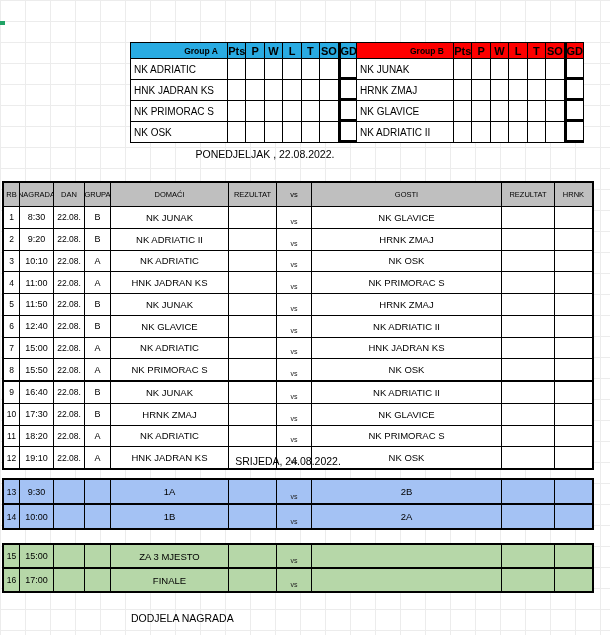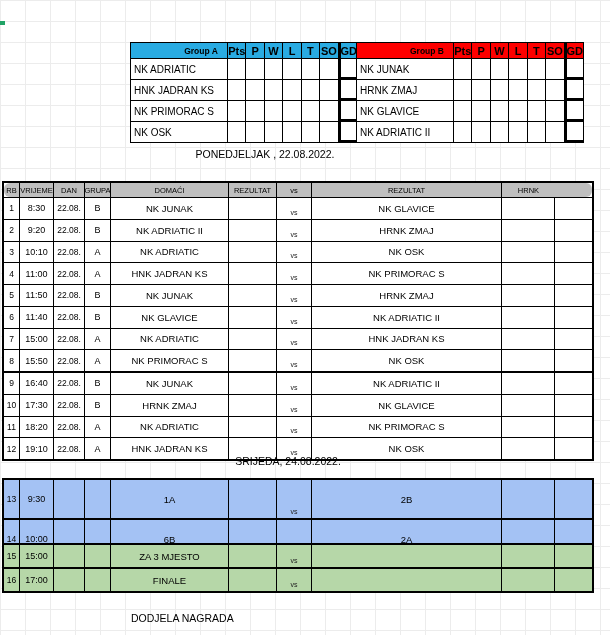--- a/index.html
+++ b/index.html
@@ -27,36 +27,36 @@
   .g-name{font-size:8.5px;font-weight:700;padding-left:44px;}
   .g-stath{font-size:11px;font-weight:700;}
   .g-team{justify-content:flex-start;padding-left:3px;font-size:10px;}
   .gd{border-left:2px solid #000;}
   .g-row .gd{border-bottom:2.5px solid #000;}
 
   
   .sched{position:absolute;left:2px;width:592px;border:2px solid #000;
     background:#fff;box-sizing:border-box;
     --cols:16px 34px 31px 26px 118px 48px 35px 190px 53px 37px;}
-  .sched-head{display:grid;grid-template-columns:var(--cols);height:14px;background:#bfbfbf;border-radius:6px;}
+  .sched-head{display:grid;grid-template-columns:var(--cols);height:23px;background:#bfbfbf;}
   .srow{display:grid;grid-template-columns:var(--cols);border-top:1px solid #000;}
   #day1-rows .srow{height:20.75px;background:#fff;}
   .sc{display:flex;align-items:center;justify-content:center;border-right:1px solid #000;
     font-size:9.5px;white-space:nowrap;overflow:hidden;box-sizing:border-box;}
   .sc:last-child{border-right:none;}
   .sched-head .sc{font-size:7.5px;}
   .f-rb{font-size:8.5px;}
   .f-time{font-size:9px;}
   .f-dan{font-size:8.5px;}
   .f-grupa{font-size:9px;}
   .f-vs{font-size:7px;align-items:flex-end;padding-bottom:3px;color:#222;}
   .thick-top{border-top:2.5px solid #000;}
   .nohead .srow:first-child{border-top:none;}
   #day2-table{top:478px;}
-  #day2-table .srow{height:38px;}
+  #day2-table .srow{height:23px;}
   #finals-table{top:543px;}
   #finals-table .srow{height:22px;}
   #main-table{top:181px;}
 
   .day-title{position:absolute;text-align:center;font-size:10.5px;}
   #day1-title{top:148px;left:0;width:530px;}
   #day2-title{top:455px;left:0;width:576px;}
 
   .award-time{position:absolute;left:30px;top:612px;width:60px;text-align:center;font-size:10.5px;margin-top:21px;}
   .award-label{position:absolute;left:131px;top:612px;font-size:10.5px;}
@@ -170,26 +170,27 @@
         <div class="gcell g-stat"></div>
         <div class="gcell g-stat gd"></div>
       </div>
     </div>
 
   <div id="day1-title" class="day-title">PONEDJELJAK , 22.08.2022.</div>
 
   <div id="main-table" class="sched">
     <div id="sched-head" class="sched-head" style="background: rgb(191, 191, 191);">
         <div class="sc">RB</div>
-        <div class="sc">VRIJEME</div>
+        <div class="sc">NAGRADA</div>
         <div class="sc">DAN</div>
         <div class="sc">GRUPA</div>
         <div class="sc">DOMAĆI</div>
         <div class="sc">REZULTAT</div>
         <div class="sc">vs</div>
+        <div class="sc">GOSTI</div>
         <div class="sc">REZULTAT</div>
         <div class="sc">HRNK</div>
       </div>
     <div id="day1-rows">
         <div class="srow">
           <div class="sc f-rb">1</div>
           <div class="sc f-time">8:30</div>
           <div class="sc f-dan">22.08.</div>
           <div class="sc f-grupa">B</div>
           <div class="sc f-home">NK JUNAK</div>
@@ -242,21 +243,21 @@
           <div class="sc f-grupa">B</div>
           <div class="sc f-home">NK JUNAK</div>
           <div class="sc f-rez"></div>
           <div class="sc f-vs">vs</div>
           <div class="sc f-guest">HRNK ZMAJ</div>
           <div class="sc f-rez2"></div>
           <div class="sc f-teren"></div>
         </div>
         <div class="srow">
           <div class="sc f-rb">6</div>
-          <div class="sc f-time">11:40</div>
+          <div class="sc f-time">12:40</div>
           <div class="sc f-dan">22.08.</div>
           <div class="sc f-grupa">B</div>
           <div class="sc f-home">NK GLAVICE</div>
           <div class="sc f-rez"></div>
           <div class="sc f-vs">vs</div>
           <div class="sc f-guest">NK ADRIATIC II</div>
           <div class="sc f-rez2"></div>
           <div class="sc f-teren"></div>
         </div>
         <div class="srow">
@@ -347,21 +348,21 @@
         <div class="sc f-vs">vs</div>
         <div class="sc f-guest">2B</div>
         <div class="sc f-rez2"></div>
         <div class="sc f-teren"></div>
       </div>
       <div class="srow thick-top">
         <div class="sc f-rb">14</div>
         <div class="sc f-time">10:00</div>
         <div class="sc f-dan"></div>
         <div class="sc f-grupa"></div>
-        <div class="sc f-home">6B</div>
+        <div class="sc f-home">1B</div>
         <div class="sc f-rez"></div>
         <div class="sc f-vs">vs</div>
         <div class="sc f-guest">2A</div>
         <div class="sc f-rez2"></div>
         <div class="sc f-teren"></div>
       </div>
     </div>
 
   <div id="finals-table" class="sched nohead" style="background: rgb(182, 215, 168); text-align: right;">
       <div class="srow">

